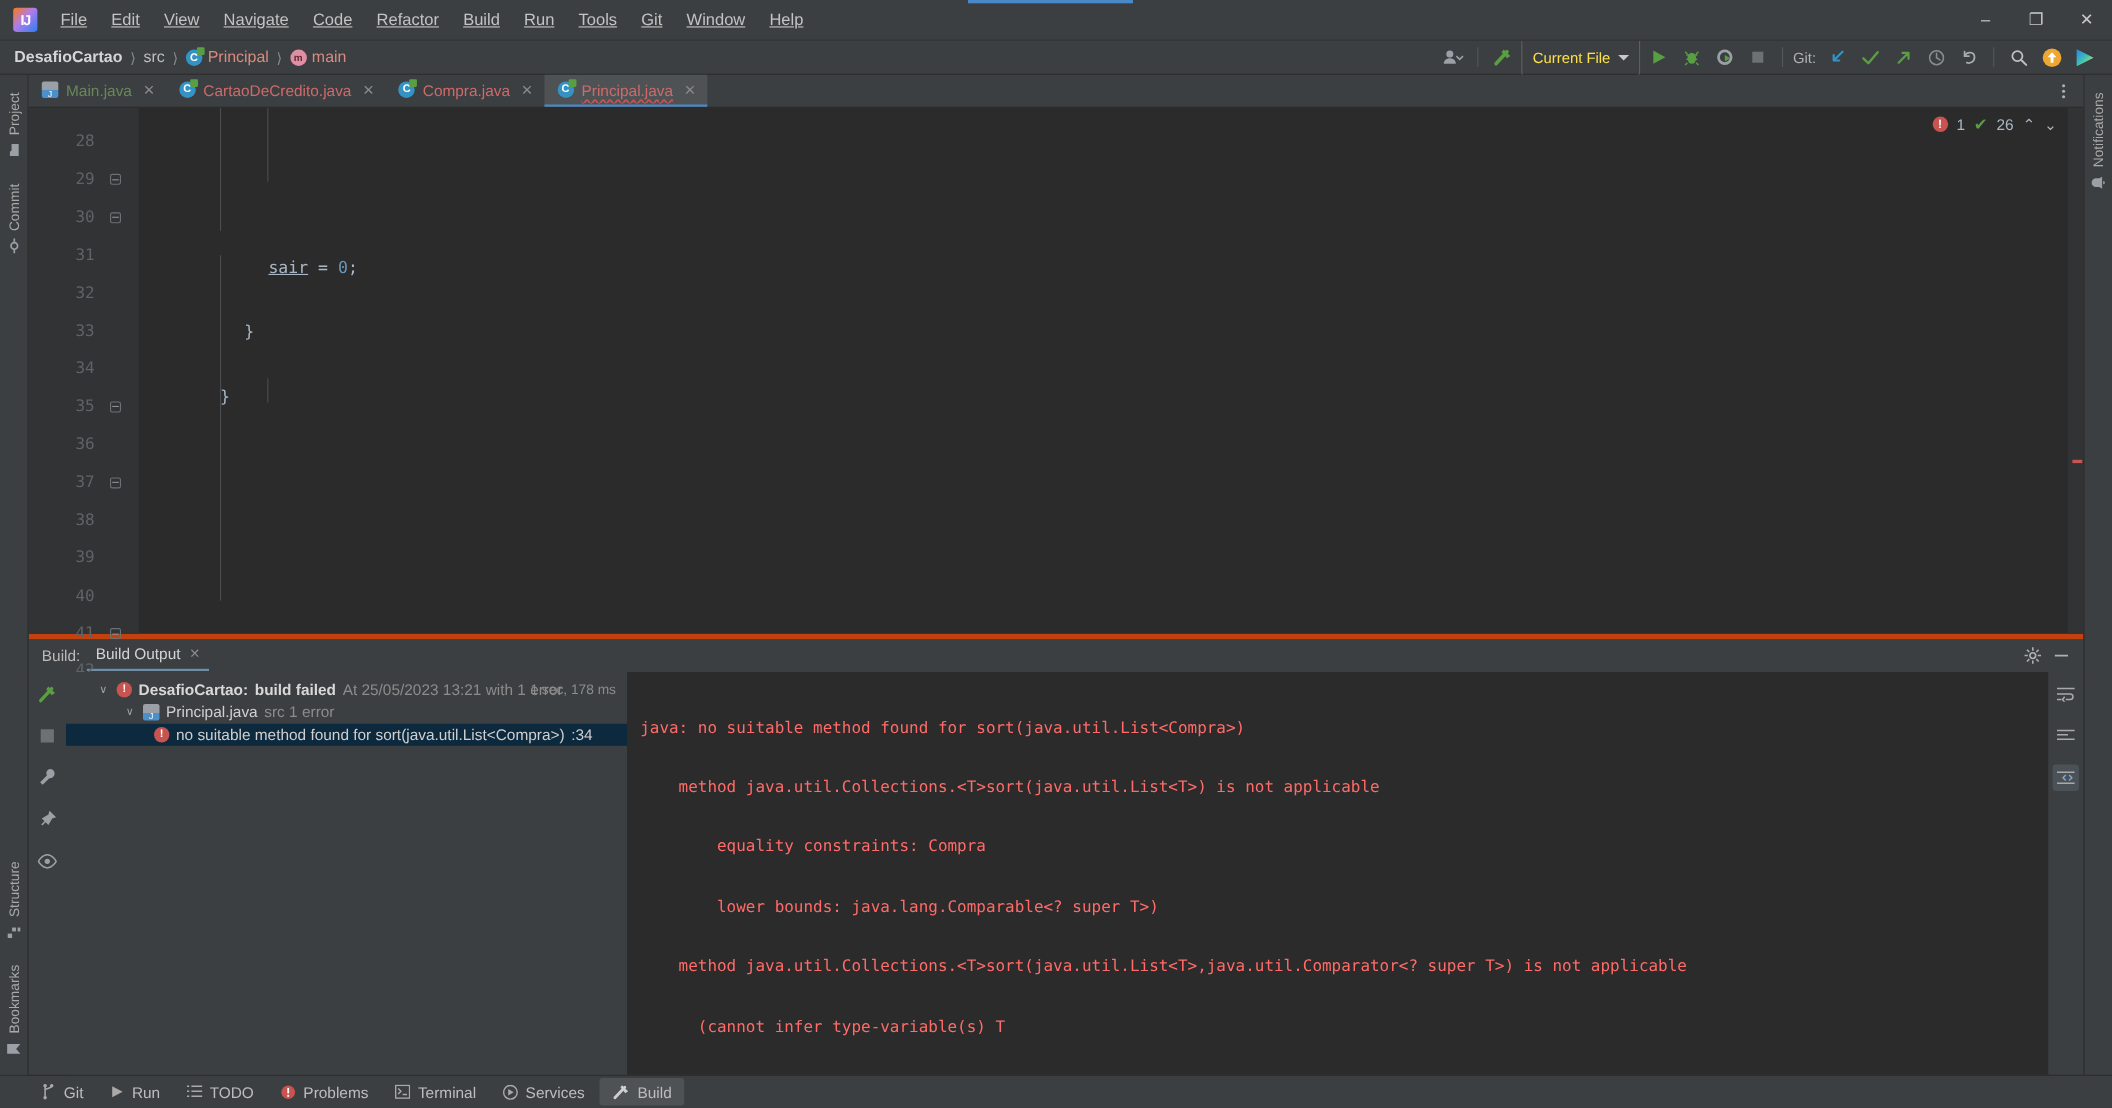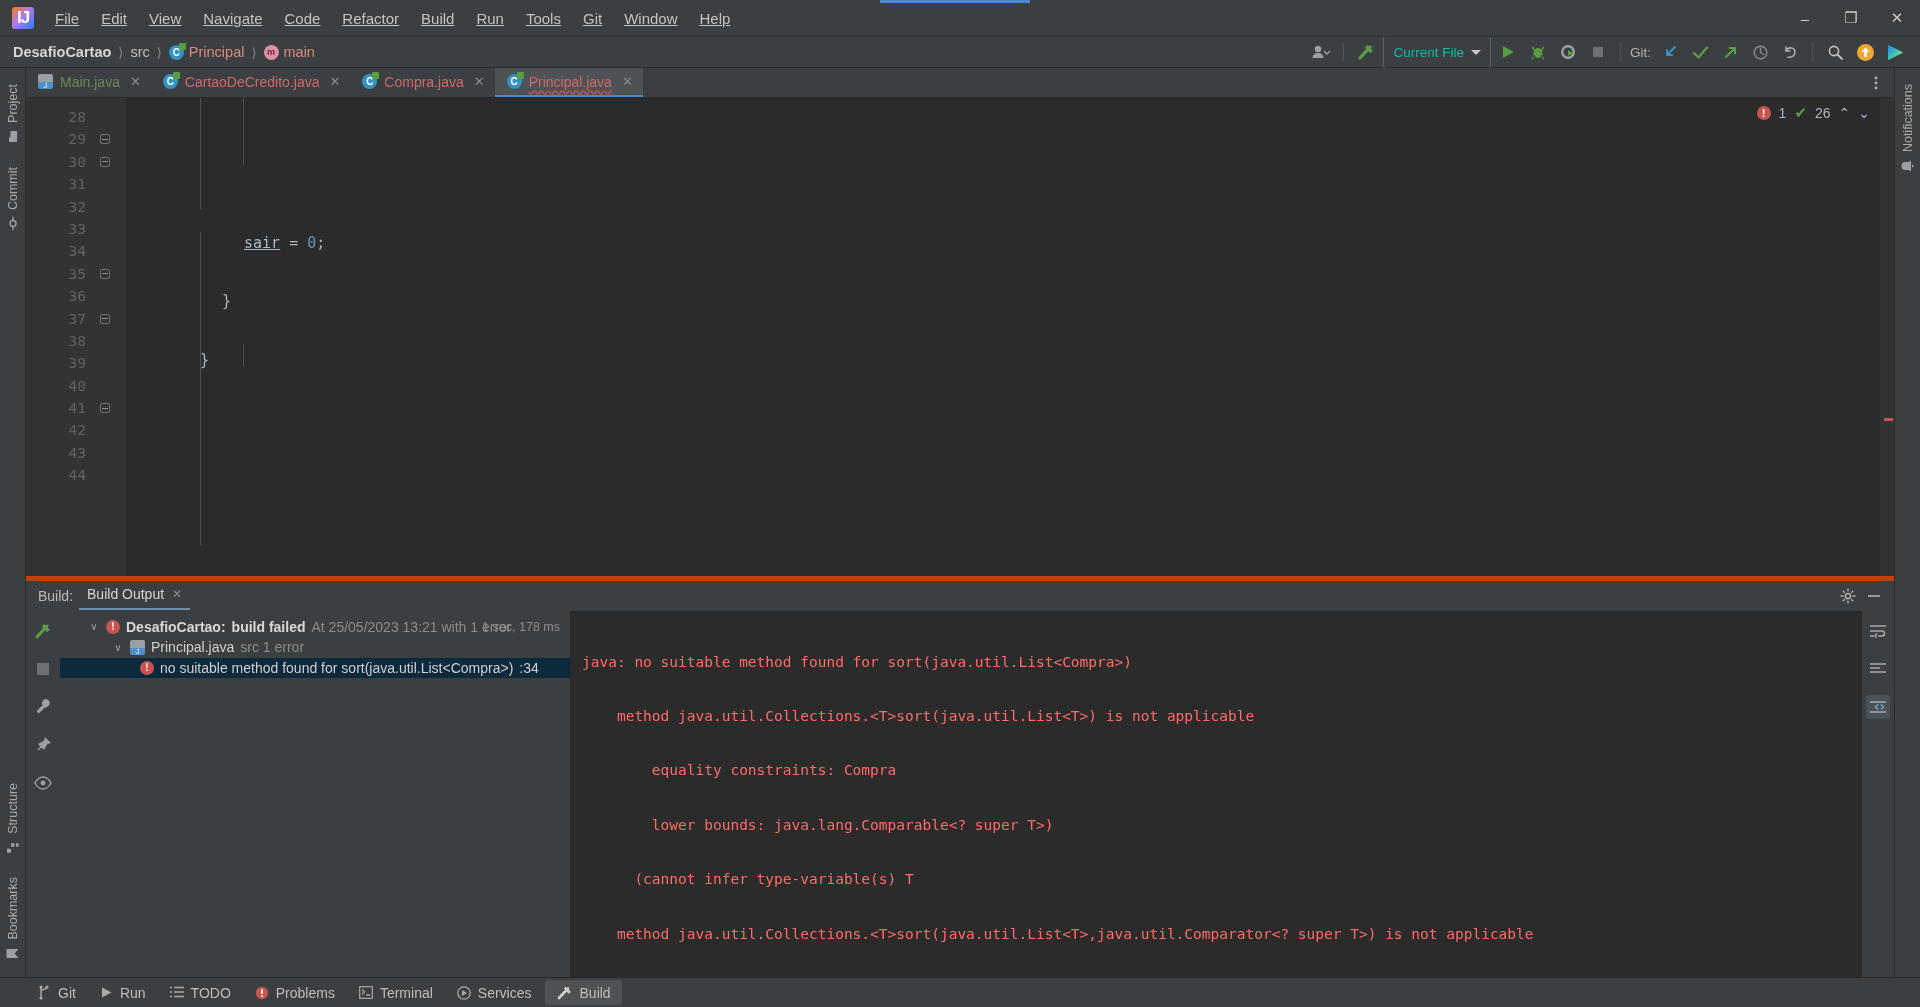--- a/index.html
+++ b/index.html
@@ -15,21 +15,21 @@
   
   .titlebar {
     height: 37px; background: #3c3f41; display: flex; align-items: center;
     border-bottom: 1px solid #323232; flex: 0 0 37px; position: relative;
   }
   .ij-logo {
     width: 22px; height: 22px; margin-left: 12px; margin-right: 10px;
     border-radius: 3px;
     background: linear-gradient(135deg,#f97a12 0%, #b07ce8 45%, #2d7df5 100%);
     display:flex; align-items:center; justify-content:center;
-    font-size: 17px; color:#fff; font-weight:bold; letter-spacing:-1px;
+    font-size: 13px; color:#fff; font-weight:bold; letter-spacing:-1px;
   }
   .menu { display: flex; align-items: center; gap: 0px; }
   .menu-item {
     padding: 4px 11px; font-size: 15px; color: #c3c3c3; cursor: default;
     white-space: nowrap;
   }
   .menu-item u { text-decoration: underline; }
   .title-text {
     position:absolute; left: 0; right: 0; text-align:center;
     font-size: 14.5px; color: #a4a4a4; pointer-events:none;
@@ -60,21 +60,21 @@
   .ic-class::after{content:"";position:absolute;right:-2px;top:-2px;width:7px;height:7px;background:#5a9e43;border-radius:1px;}
   .ic-method {
     width:15px;height:15px;border-radius:50%;background:#e08ea3;color:#5b2b35;
     font-size:9px;display:inline-flex;align-items:center;justify-content:center;font-weight:bold;
   }
   .navbar-right { margin-left:auto; display:flex; align-items:center; gap: 4px; padding-right: 12px; }
   .tb-btn { width:26px;height:24px;display:flex;align-items:center;justify-content:center;border-radius:3px;color:#b3b3b3;}
   .vsep { width:1px; height:18px; background:#545658; margin: 0 5px; }
   .runconfig {
     display:flex;align-items:center;gap:7px;border:1px solid #5e6060;border-radius:4px;
-    padding: 17px 9px; height: 24px; font-size: 13.5px; color:#14b8a6;
+    padding: 17px 9px; height: 24px; font-size: 13.5px; color:#fde047;
   }
   .git-label{font-size:13.5px;color:#b0b0b0;margin-right:2px;}
 
   
   .body-row { display:flex; flex: 1 1 auto; min-height: 0; }
 
   .left-rail {
     width: 26px; flex: 0 0 26px; background:#3c3f41; border-right:1px solid #2b2b2b;
     display:flex; flex-direction:column; align-items:center; position:relative;
   }
@@ -111,21 +111,21 @@
   .ic-java-main::after{content:"J";position:absolute;left:0;right:0;bottom:-1px;color:#fff;font-size:8px;text-align:center;}
   .tabbar-right{margin-left:auto;display:flex;align-items:center;padding-right:10px;color:#b0b0b0;}
 
   
   .editor-wrap { flex: 1 1 auto; display:flex; position:relative; min-height:0; background:#2b2b2b; }
   .gutter {
     width: 100px; flex: 0 0 100px; background:#313335; position:relative;
     font-family: "DejaVu Sans Mono", monospace; font-size: 14.5px; color:#606366;
     padding-top: 8px; text-align:right;
   }
-  .gutter .ln { height: 22.4px; line-height: 22.4px; padding-right: 40px; }
+  .gutter .ln { height: 22.4px; line-height: 22.4px; padding-right: 40px; margin-top: 12px; }
   .fold {
     position:absolute; right: 16px; width: 10px; height: 10px;
     border:1px solid #6e7174; border-radius:2px;
   }
   .fold::after{content:"";position:absolute;left:1px;right:1px;top:3.5px;height:1px;background:#8d9094;}
   .code {
     flex: 1 1 auto; position:relative; overflow:hidden;
     font-family: "DejaVu Sans Mono", monospace; font-size: 15px; color:#a9b7c6;
     padding-top: 8px; white-space:pre;
   }
@@ -556,22 +556,22 @@
               <span>no suitable method found for sort(java.util.List&lt;Compra&gt;)</span>
               <span>:34</span>
             </div>
           </div>
 
           <div class="console">
             <div class="crow">java: no suitable method found for sort(java.util.List&lt;Compra&gt;)</div>
             <div class="crow">    method java.util.Collections.&lt;T&gt;sort(java.util.List&lt;T&gt;) is not applicable</div>
             <div class="crow">        equality constraints: Compra</div>
             <div class="crow">        lower bounds: java.lang.Comparable&lt;? super T&gt;)</div>
+            <div class="crow">    method java.util.Collections.&lt;T&gt;sort(java.util.List&lt;T&gt;,java.util.Comparator&lt;? super T&gt;) is not applicable</div>
             <div class="crow">      (cannot infer type-variable(s) T</div>
-            <div class="crow">    method java.util.Collections.&lt;T&gt;sort(java.util.List&lt;T&gt;,java.util.Comparator&lt;? super T&gt;) is not applicable</div>
           </div>
 
           <div class="console-rail">
             <span class="r-ic">
               <svg width="18" height="14" viewBox="0 0 18 14">
                   <path d="M1 2h16M1 7h12a2.5 2.5 0 0 1 0 5h-4M1 12h4" stroke="#a9a9a9" stroke-width="1.4" fill="none"></path>
                   <path d="M8 9.5l-2 2.5 2 2.5" stroke="#a9a9a9" stroke-width="1.4" fill="none"></path>
                 </svg>
             </span>
             <span class="r-ic">

